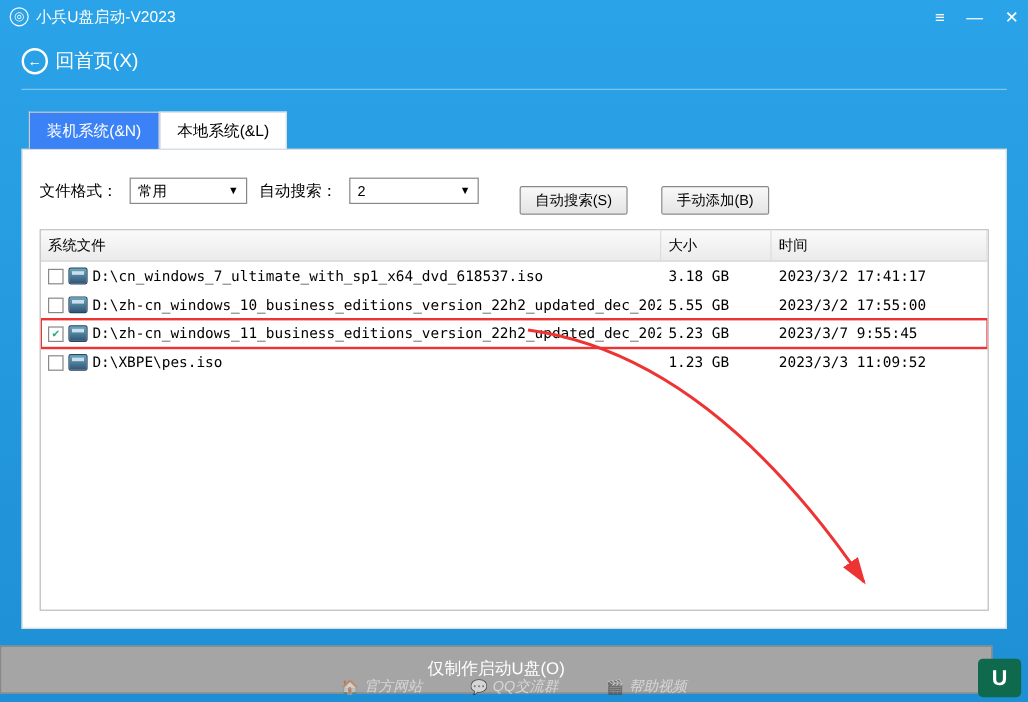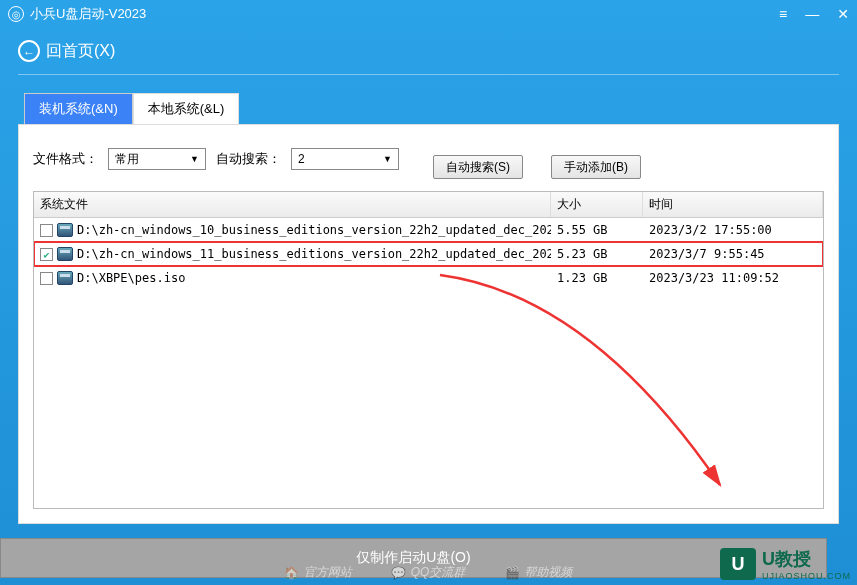--- a/index.html
+++ b/index.html
@@ -97,20 +97,29 @@
     <div class="thead">
       <div class="th c1">系统文件</div>
       <div class="th c2">大小</div>
       <div class="th c3">时间</div>
     </div>
     <div class="tbody" id="tbody">
         <div class="tr">
           <div class="td c1">
             <span class="chk"></span>
             <span class="disk-icon"></span>
+            <span>D:\cn_windows_7_ultimate_with_sp1_x64_dvd_618537.iso</span>
+          </div>
+          <div class="td c2">3.18 GB</div>
+          <div class="td c3">2023/3/2 17:41:17</div>
+        </div>
+        <div class="tr">
+          <div class="td c1">
+            <span class="chk"></span>
+            <span class="disk-icon"></span>
             <span>D:\zh-cn_windows_10_business_editions_version_22h2_updated_dec_2022_x...</span>
           </div>
           <div class="td c2">5.55 GB</div>
           <div class="td c3">2023/3/2 17:55:00</div>
         </div>
         <div class="tr highlight">
           <div class="td c1">
             <span class="chk">✔</span>
             <span class="disk-icon"></span>
             <span>D:\zh-cn_windows_11_business_editions_version_22h2_updated_dec_2022_x...</span>
@@ -118,43 +127,39 @@
           <div class="td c2">5.23 GB</div>
           <div class="td c3">2023/3/7 9:55:45</div>
         </div>
         <div class="tr">
           <div class="td c1">
             <span class="chk"></span>
             <span class="disk-icon"></span>
             <span>D:\XBPE\pes.iso</span>
           </div>
           <div class="td c2">1.23 GB</div>
-          <div class="td c3">2023/3/23 11:09:52</div>
+          <div class="td c3">2023/3/3 11:09:52</div>
         </div>
       </div>
   </div>
 </div>
 
 <div class="action-row">
   <button class="big-btn gray">仅制作启动U盘(O)</button>
   <button class="big-btn primary">制作启动U盘+系统(U)</button>
 </div>
 
 <div class="footer">
   <span>🏠 <i>官方网站</i></span>
   <span>💬 <i>QQ交流群</i></span>
   <span>🎬 <i>帮助视频</i></span>
 </div>
 
 <div class="logo-badge">
   <div class="logo-sq">U</div>
-  <div class="logo-txt">
-    <div class="big">U教授</div>
-    <div class="small">UJIAOSHOU.COM</div>
-  </div>
 </div>
 
 <svg class="arrow-svg" style="left:430px;top:265px;width:320px;height:245px">
   <defs>
       <marker id="ah" markerWidth="10" markerHeight="10" refX="8" refY="3" orient="auto">
         <path d="M0,0 L9,3 L0,6 Z" fill="#e33"></path>
       </marker>
     </defs>
   <path d="M 10 10 Q 160 30 290 220" stroke="#e33" stroke-width="2.5" fill="none" marker-end="url(#ah)"></path>
 </svg>

